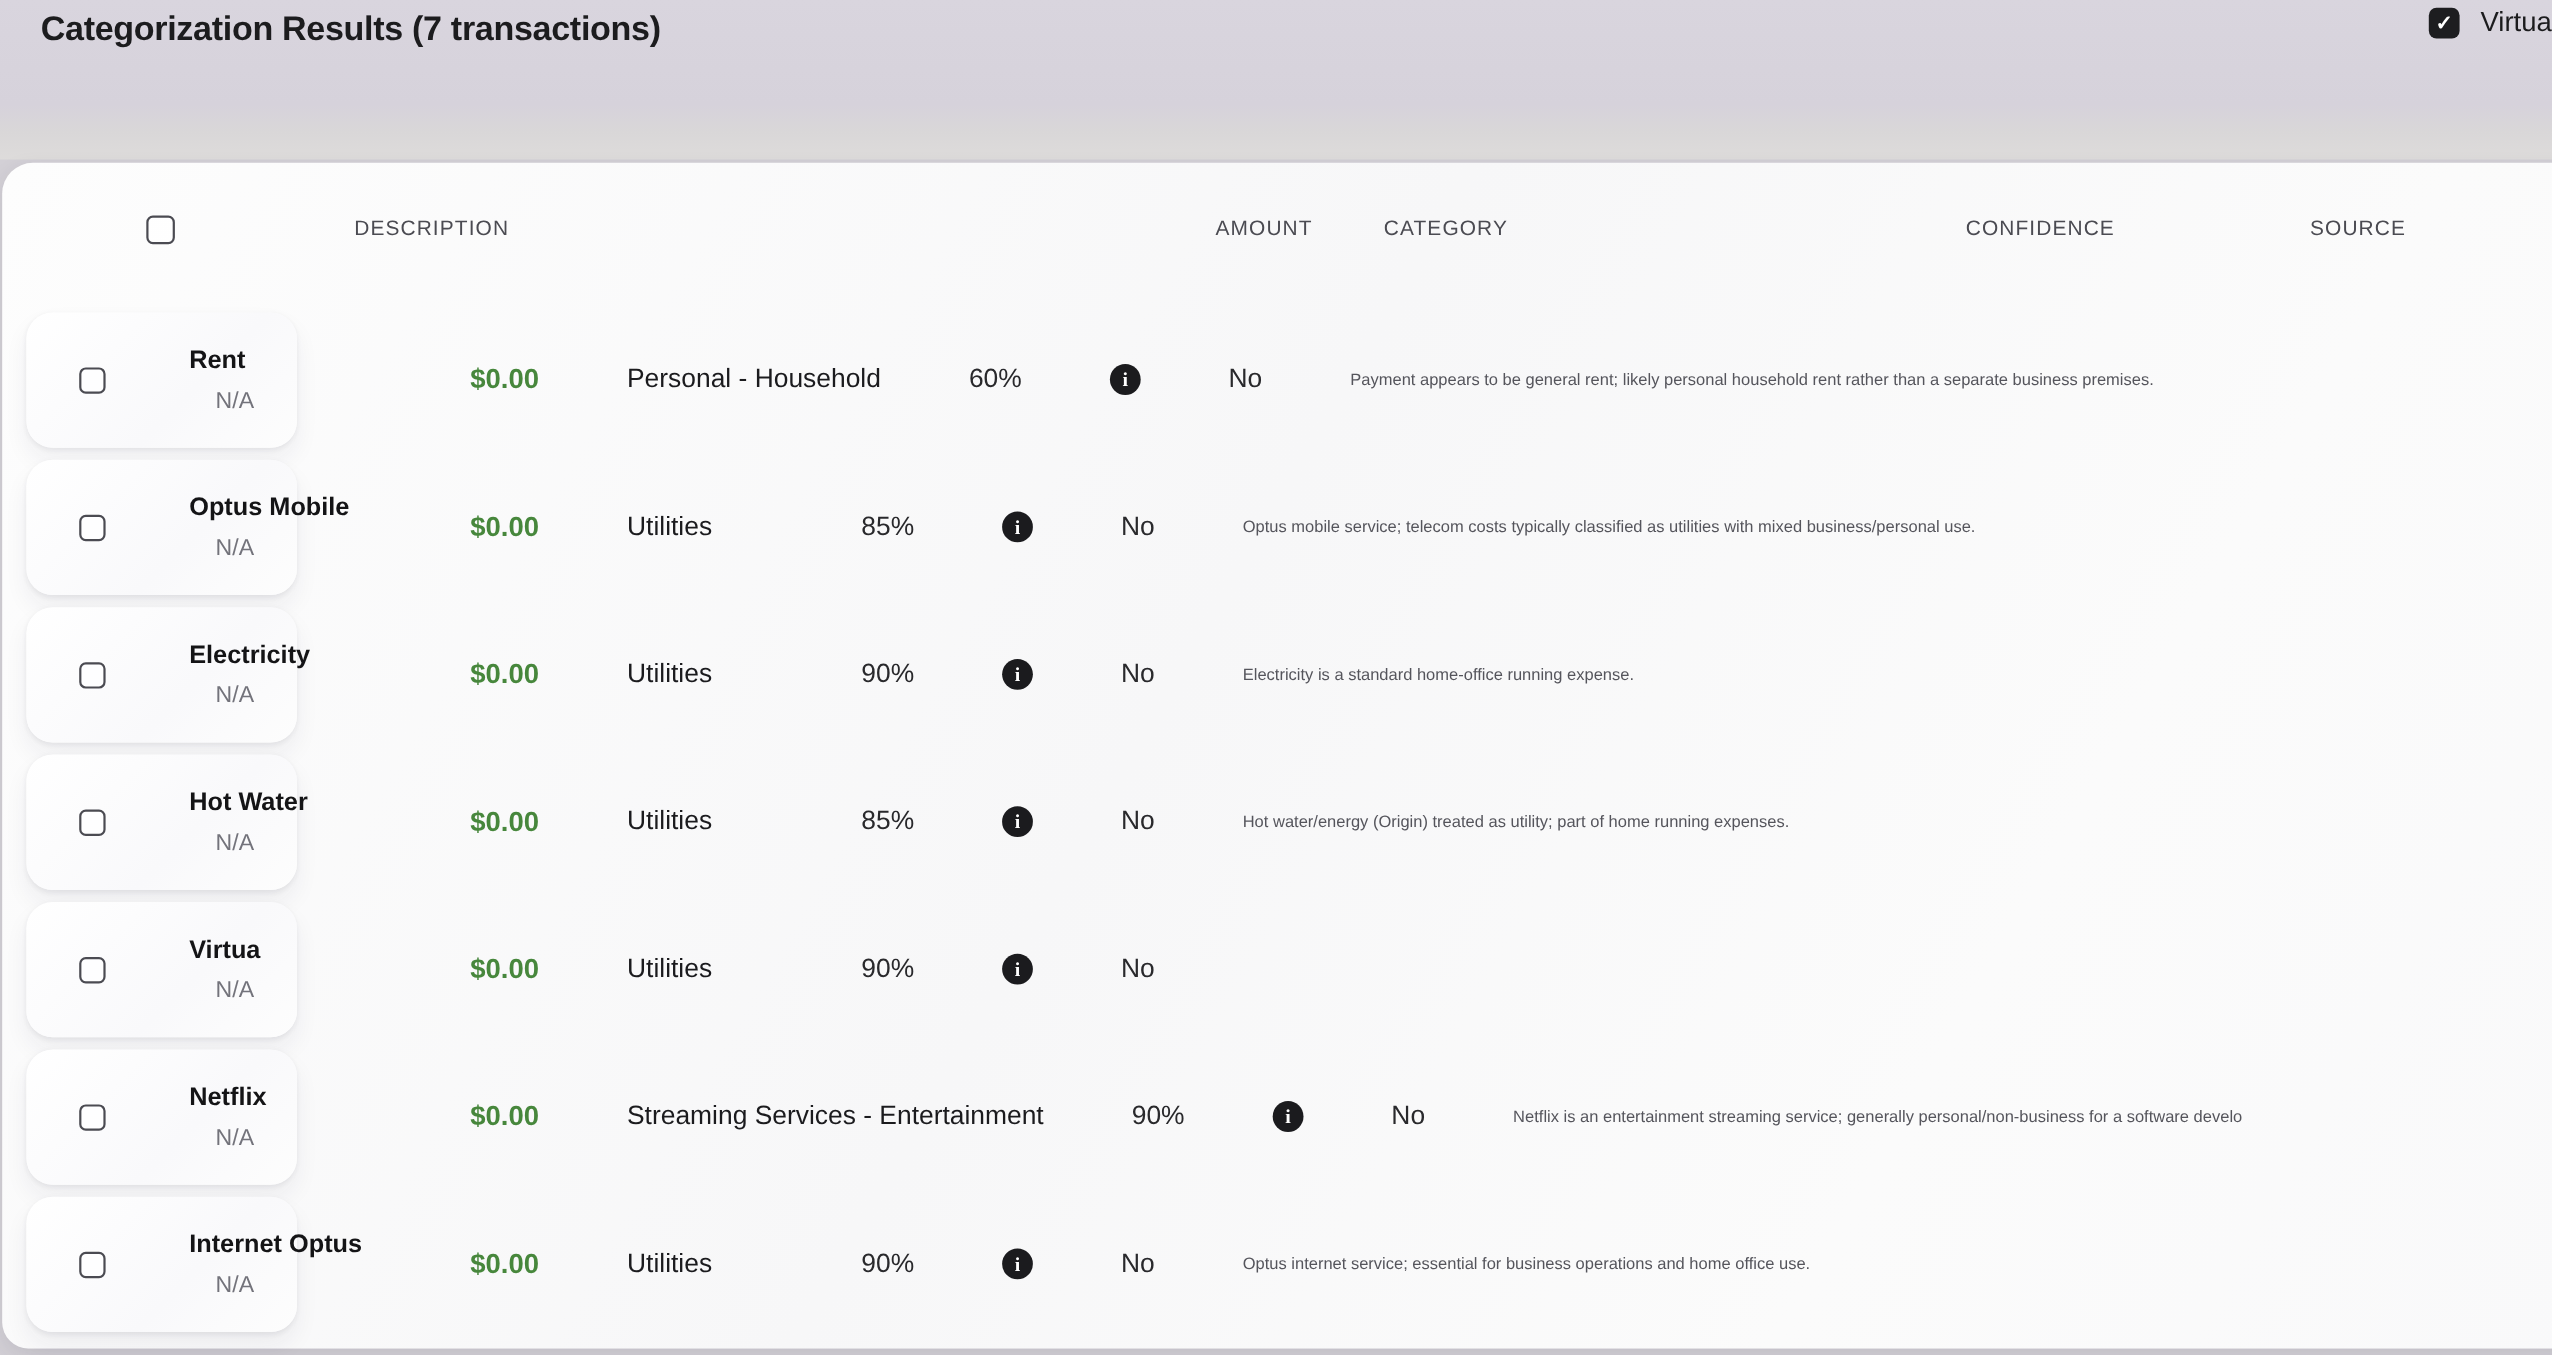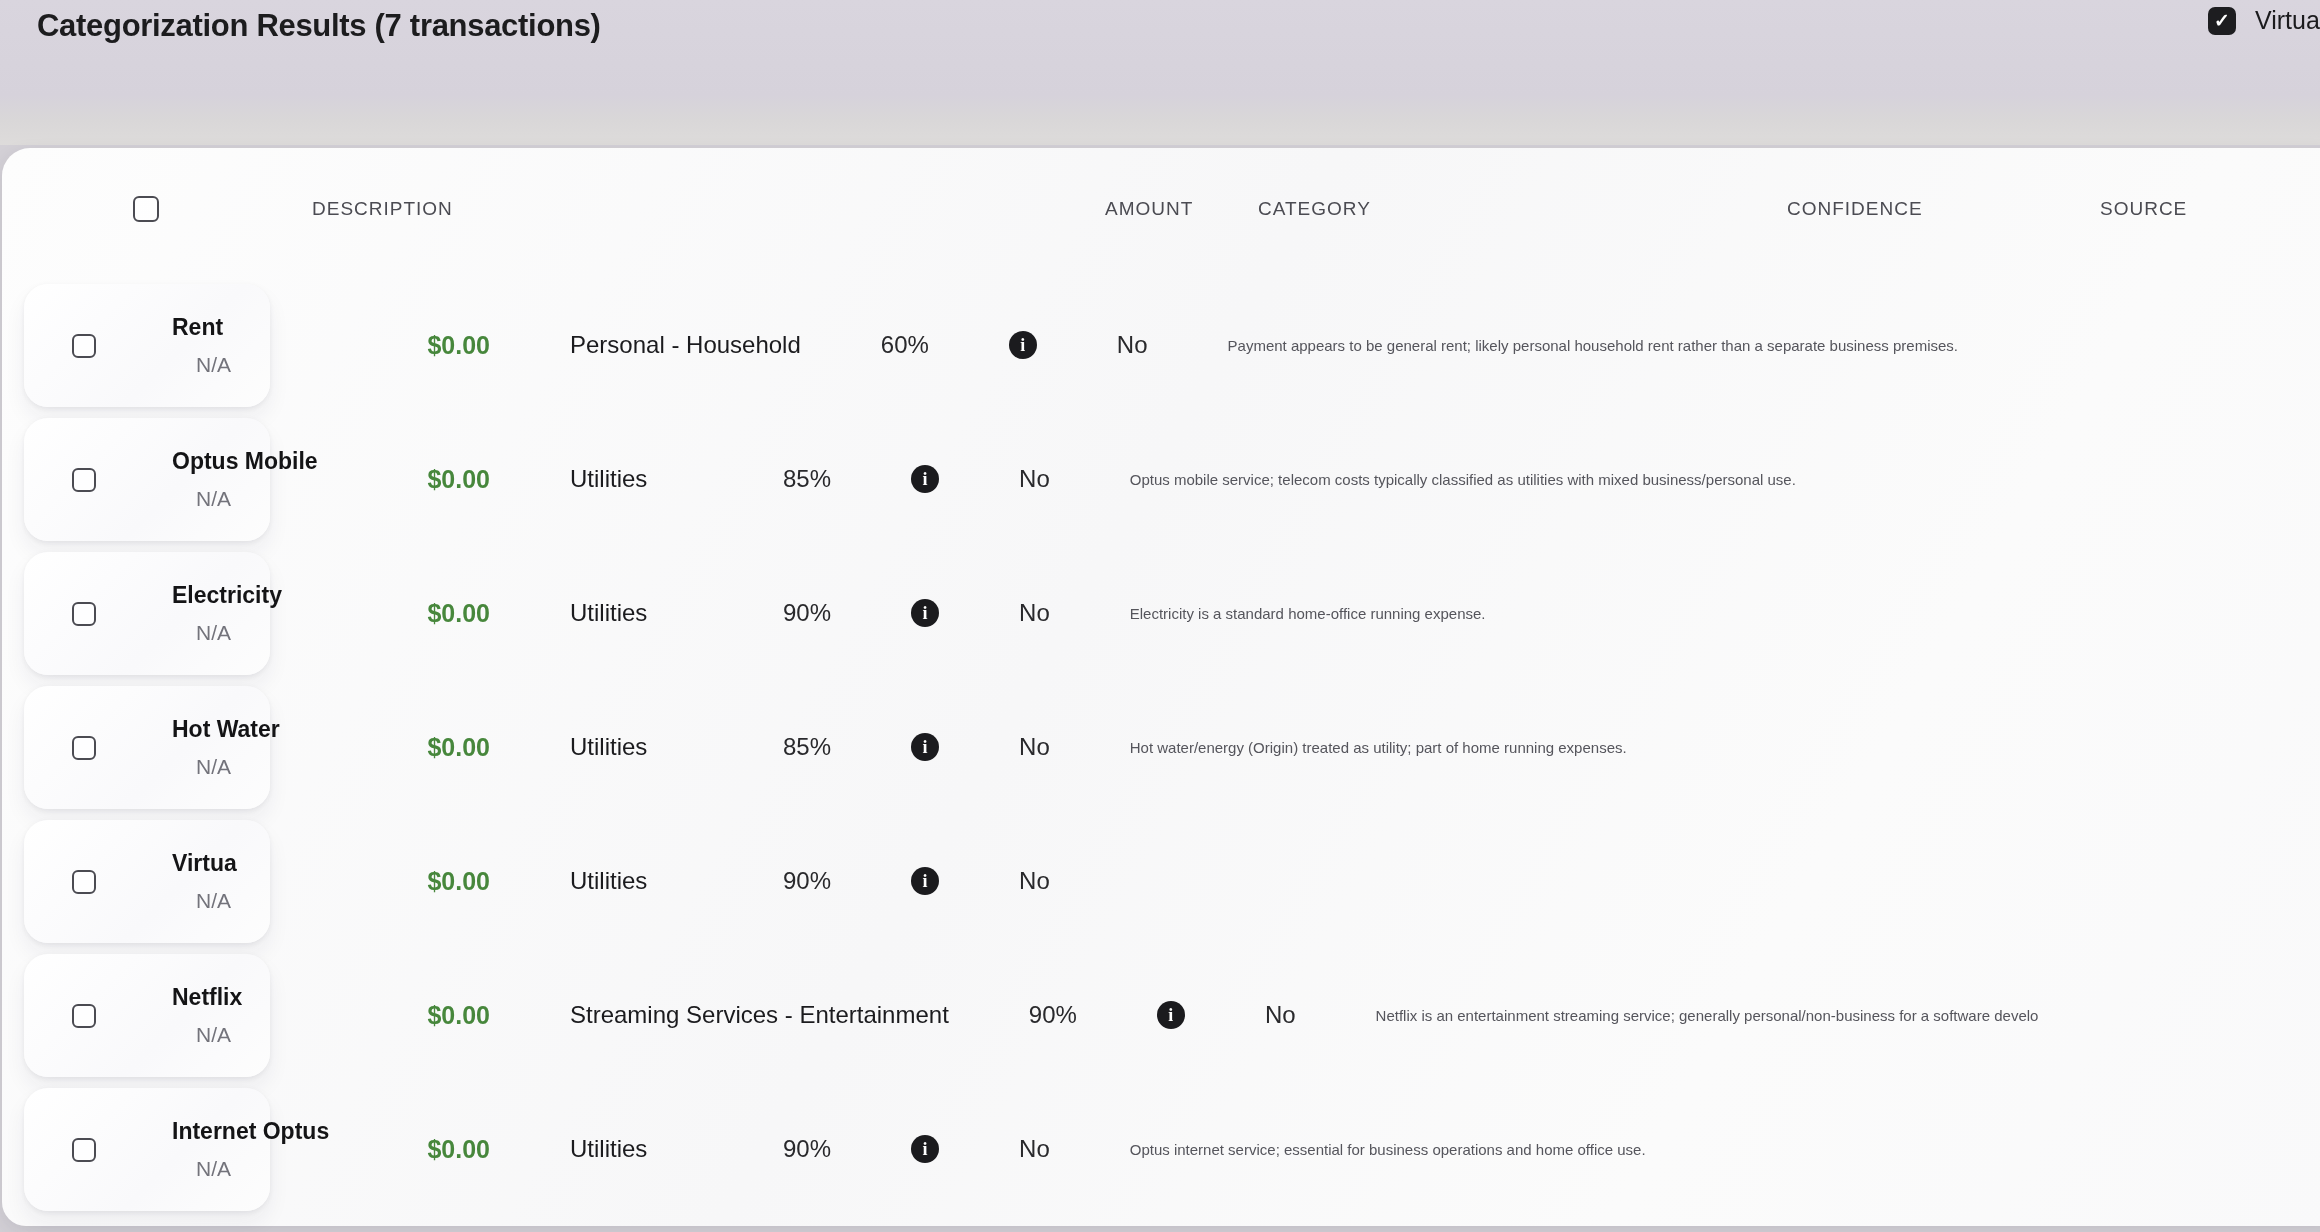--- a/index.html
+++ b/index.html
@@ -58,21 +58,21 @@
   <div class="page-title">Categorization Results (7 transactions)</div>
   <div class="virtual-toggle">
     <div class="cb-checked">✓</div>
     <div class="virtual-label">Virtua</div>
   </div>
 </div>
 
 <div class="main-card">
   <div class="thead">
     <div class="cb-empty"></div>
-    <div class="th" style="left:310px">DESCRIPTION</div>
+    <div class="th" style="left:320px">DESCRIPTION</div>
     <div class="th" style="left:1103px">AMOUNT</div>
     <div class="th" style="left:1256px">CATEGORY</div>
     <div class="th" style="left:1785px">CONFIDENCE</div>
     <div class="th" style="left:2098px">SOURCE</div>
   </div>
 
   <div class="rows" id="rows">
   <div class="row">
     <div class="desc-card">
       <div class="cb-empty"></div>

